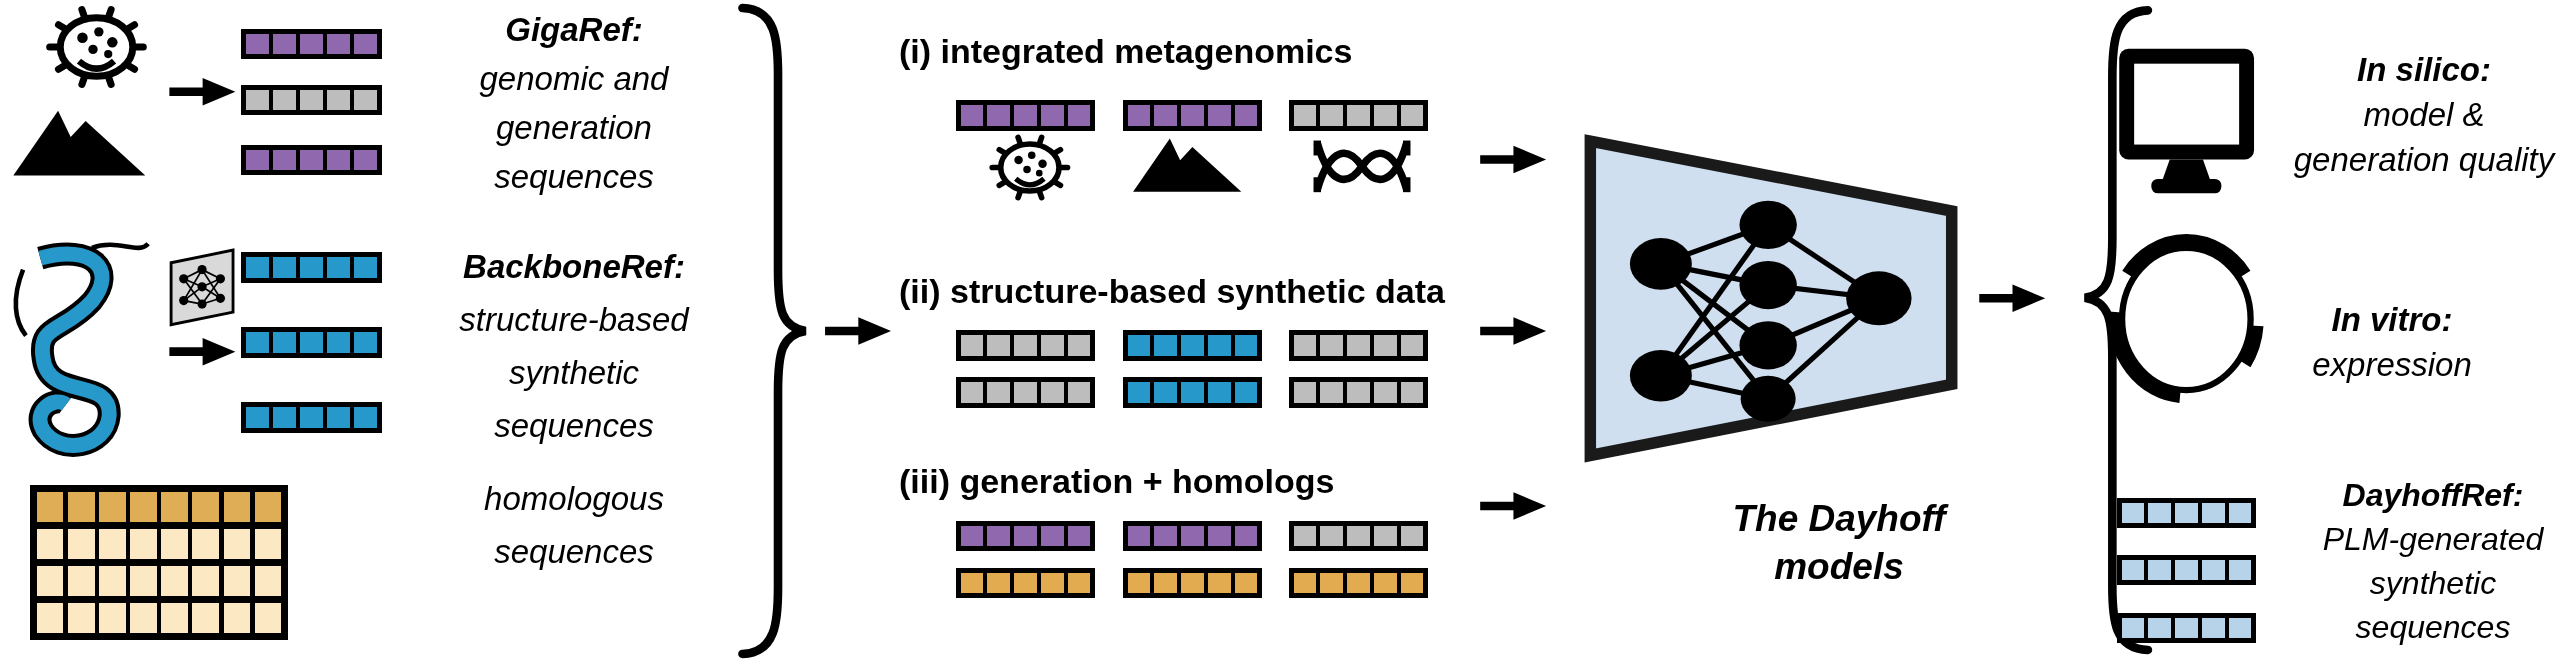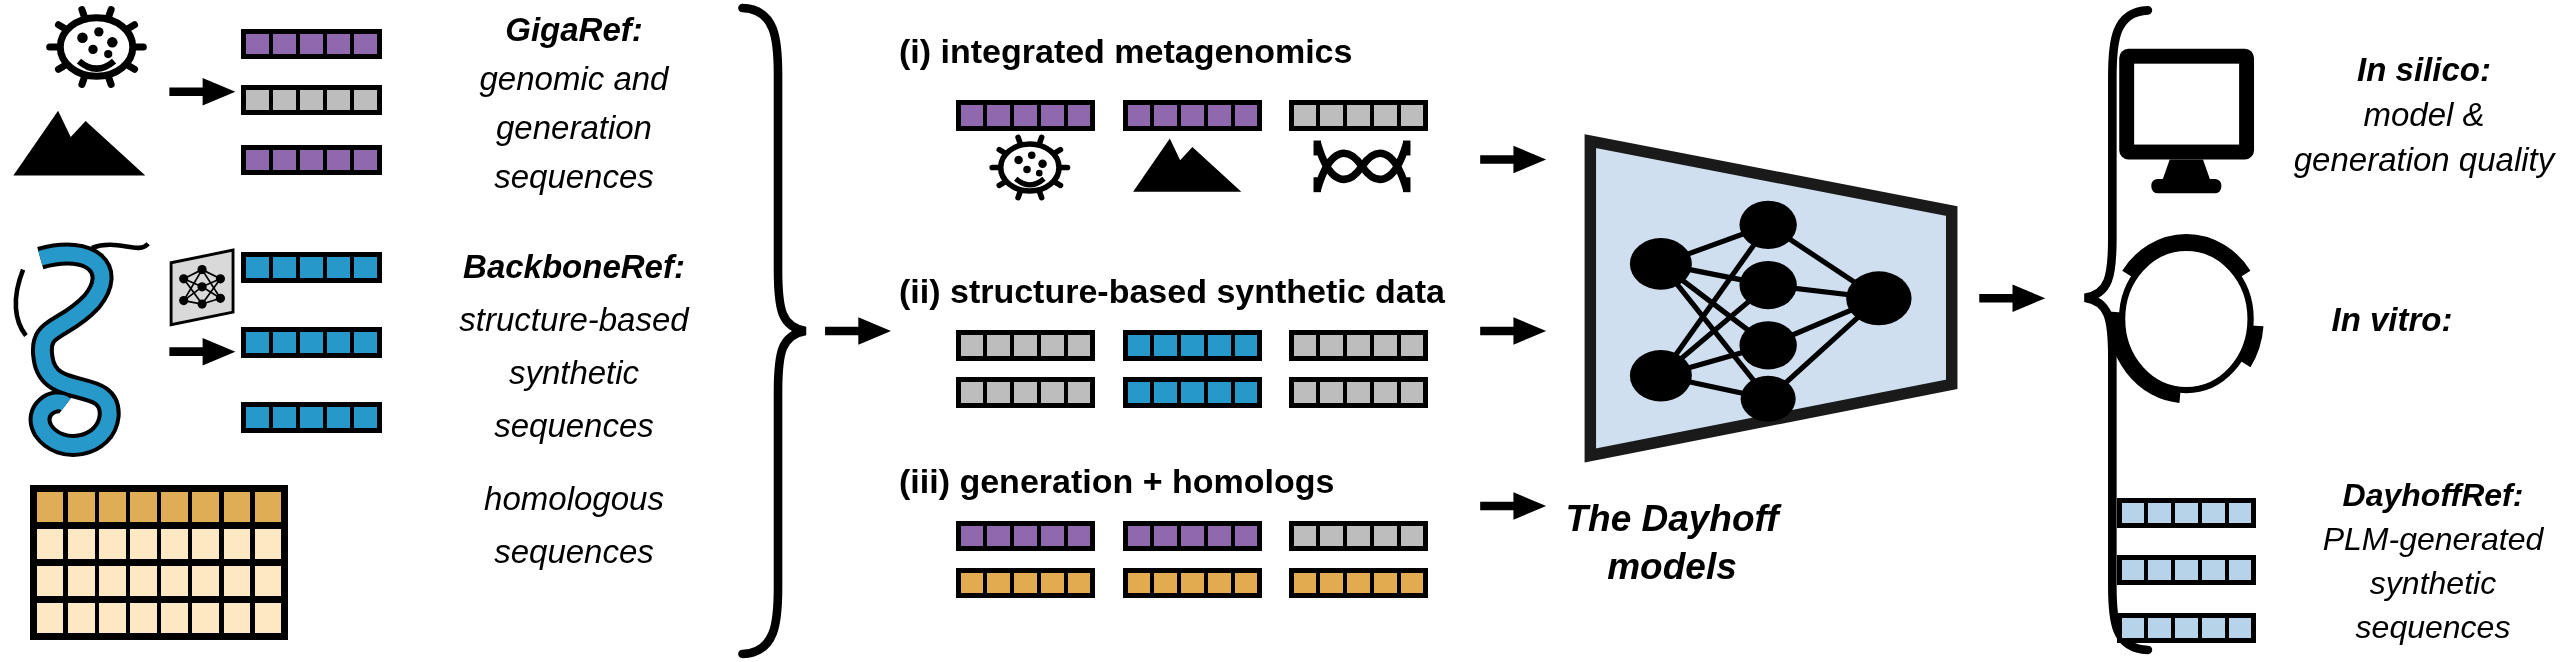--- a/index.html
+++ b/index.html
@@ -207,33 +207,34 @@
 
   <div class="txtblock t-left" style="left:574px; top:472px; line-height:53px;">
     <div>homologous</div>
     <div>sequences</div>
   </div>
 
   <div class="recipe-title" style="left:899px; top:31px;">(i) integrated metagenomics</div>
   <div class="recipe-title" style="left:899px; top:263px;margin-top:8px;">(ii) structure-based synthetic data</div>
   <div class="recipe-title" style="left:899px; top:461px;">(iii) generation + homologs</div>
 
-  <div class="txtblock model-title" style="left:1672px; top:495px;">
+  <div class="txtblock model-title" style="left:1839px; top:495px;">
     <div>The Dayhoff</div>
     <div>models</div>
   </div>
 
   <div class="txtblock t-right" style="left:2424px; top:47px;">
     <div class="ttl">In silico:</div>
     <div>model &amp;</div>
     <div>generation quality</div>
   </div>
 
   <div class="txtblock t-right" style="left:2392px; top:297px;">
     <div class="ttl">In vitro:</div>
+    <div>expression</div>
   </div>
 
   <div class="txtblock t-right" style="left:2433px; top:473px; line-height:44px; font-size:32px;">
     <div class="ttl">DayhoffRef:</div>
     <div>PLM-generated</div>
     <div>synthetic</div>
     <div>sequences</div>
   </div>
 
   <div id="bars-layer">

